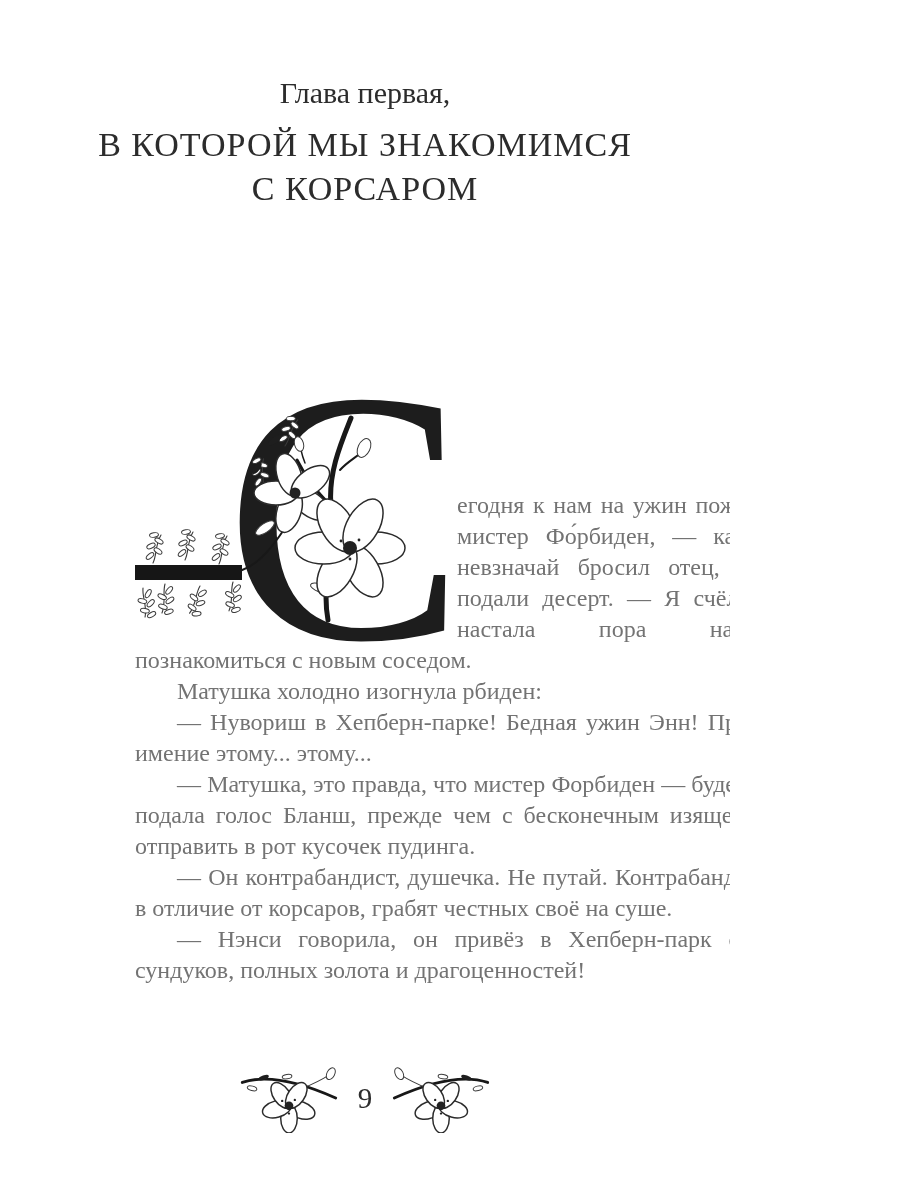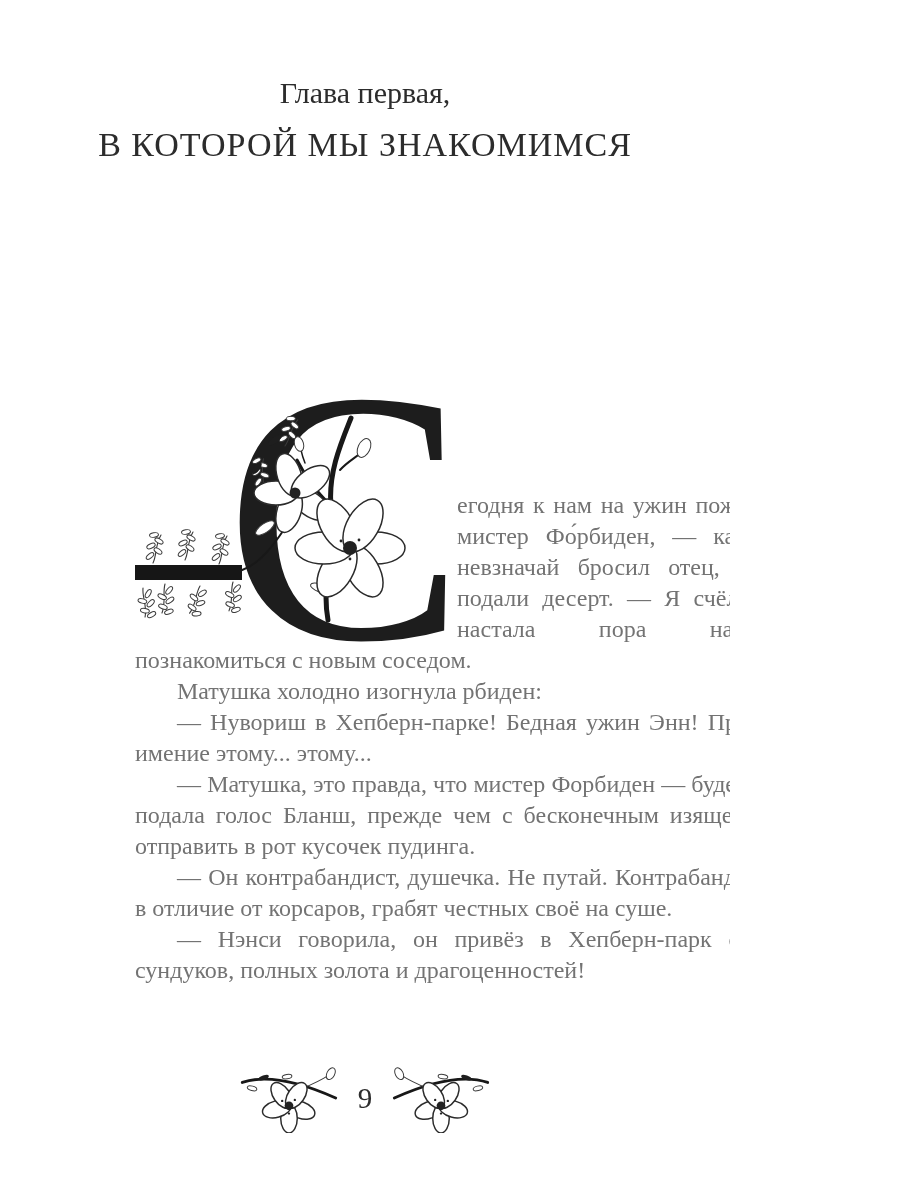--- a/index.html
+++ b/index.html
@@ -38,20 +38,21 @@
 </style>
 </head>
 <body>
 
 <div class="page">
 
   <div class="header">
     <div class="chapter-label">Глава первая,</div>
     <div class="chapter-title">
       <span>В КОТОРОЙ МЫ ЗНАКОМИМСЯ</span><br>
+      <span>С КОРСАРОМ</span>
     </div>
   </div>
 
   <svg class="dropcap-art" viewBox="0 0 340 268" overflow="visible" aria-hidden="true">
     <defs>
       <g id="leafsprig">
         <path class="twig" d="M0,0 C4,-8 2,-18 8,-28"></path>
         <ellipse class="leaf" cx="-3" cy="-7" rx="4.5" ry="2.2" transform="rotate(-40 -3 -7)"></ellipse>
         <ellipse class="leaf" cx="5" cy="-12" rx="4.5" ry="2.2" transform="rotate(35 5 -12)"></ellipse>
         <ellipse class="leaf" cx="-2" cy="-17" rx="4.5" ry="2.2" transform="rotate(-25 -2 -17)"></ellipse>

